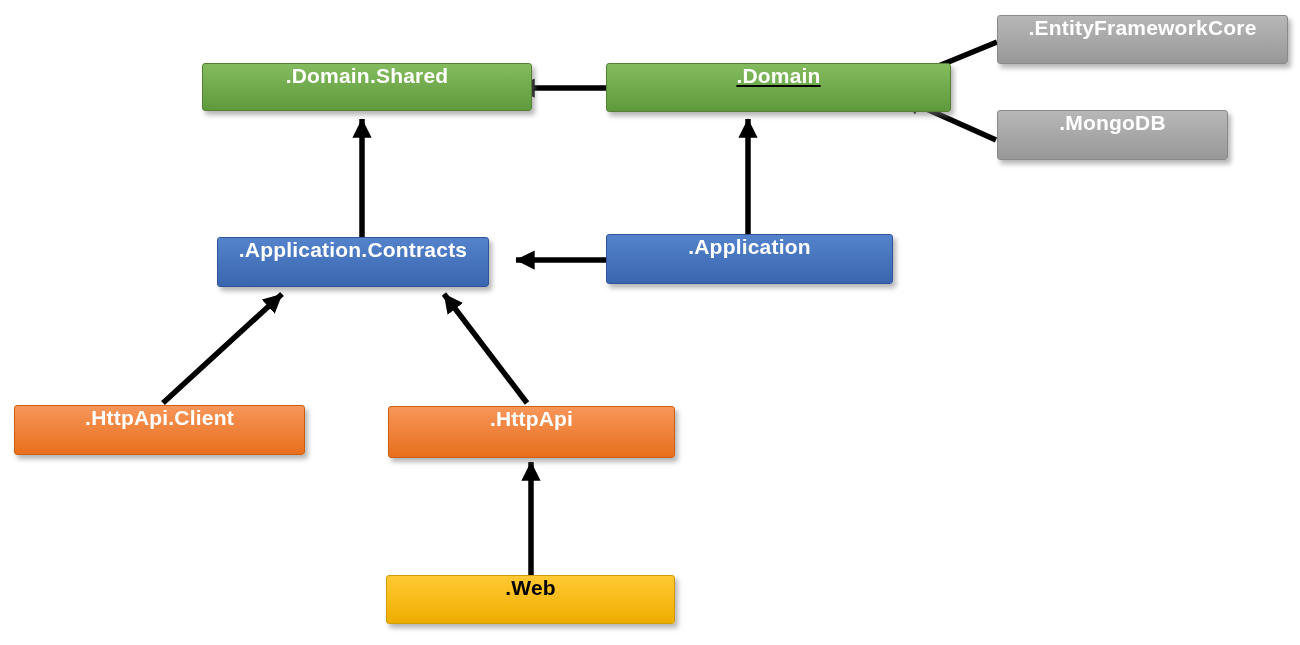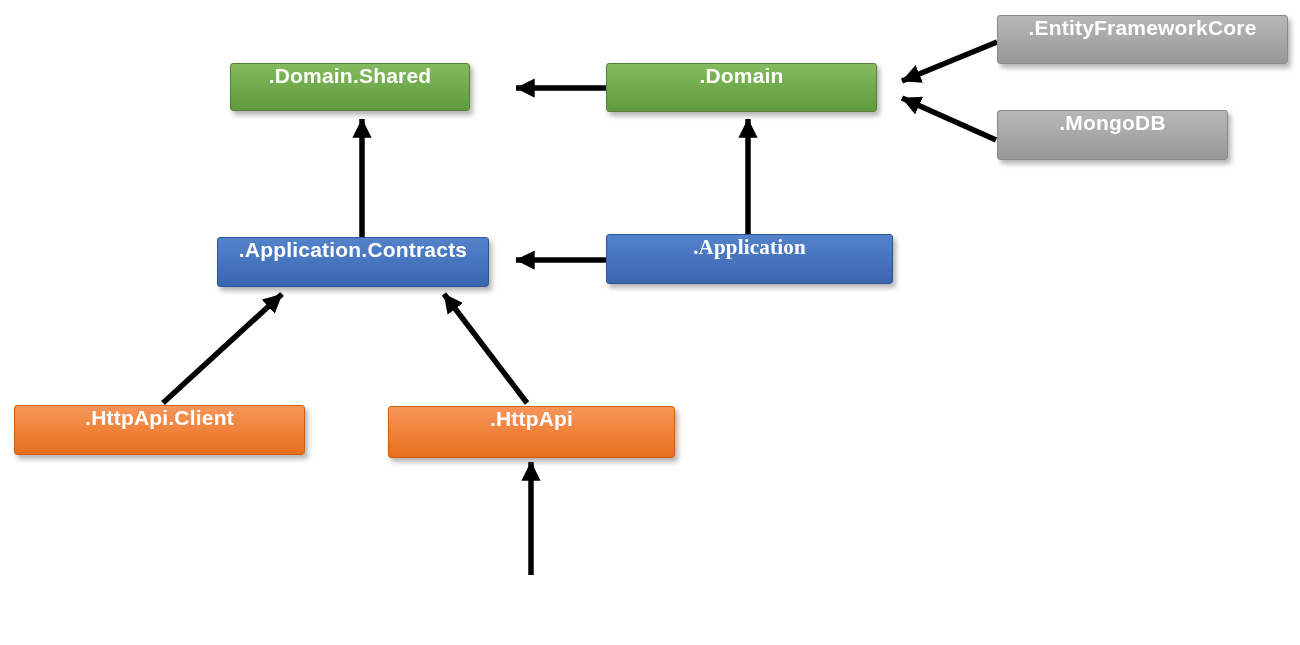--- a/index.html
+++ b/index.html
@@ -80,46 +80,49 @@
       <line x1="996" y1="140" x2="902" y2="98" marker-end="url(#ah)"></line>
       <line x1="362" y1="237" x2="362" y2="119" marker-end="url(#ah)"></line>
       <line x1="748" y1="234" x2="748" y2="119" marker-end="url(#ah)"></line>
       <line x1="606" y1="260" x2="516" y2="260" marker-end="url(#ah)"></line>
       <line x1="163" y1="403" x2="282" y2="294" marker-end="url(#ah)"></line>
       <line x1="527" y1="403" x2="444" y2="294" marker-end="url(#ah)"></line>
       <line x1="531" y1="575" x2="531" y2="462" marker-end="url(#ah)"></line>
     </g>
   </svg>
 
-  <div class="node green" style="left:230px; top:63px;  width:240px; height:48px;">
+  <div class="node green" style="left:202px; top:63px;  width:330px; height:48px;">
     <span>.Domain.Shared</span>
   </div>
 
-  <div class="node green" style="left:606px; top:63px;  width:271px; height:49px;">
+  <div class="node green" style="left:606px; top:63px;  width:345px; height:49px;text-decoration:underline;">
     <span>.Domain</span>
   </div>
 
   <div class="node gray" style="left:997px; top:15px;  width:291px; height:49px;">
     <span>.EntityFrameworkCore</span>
   </div>
 
   <div class="node gray" style="left:997px; top:110px; width:231px; height:50px;">
     <span>.MongoDB</span>
   </div>
 
   <div class="node blue" style="left:217px; top:237px; width:272px; height:50px;">
     <span>.Application.Contracts</span>
   </div>
 
-  <div class="node blue" style="left:606px; top:234px; width:287px; height:50px;font-family:Liberation Serif, serif;">
+  <div class="node blue" style="left:606px; top:234px; width:287px; height:50px;">
     <span>.Application</span>
   </div>
 
   <div class="node orange" style="left:14px;  top:405px; width:291px; height:50px;">
     <span>.HttpApi.Client</span>
   </div>
 
   <div class="node orange" style="left:388px; top:406px; width:287px; height:52px;">
     <span>.HttpApi</span>
   </div>
 
+  <div class="node yellow" style="left:386px; top:575px; width:289px; height:49px;">
+    <span>.Web</span>
+  </div>
 
 </div>
 
 </body></html>

